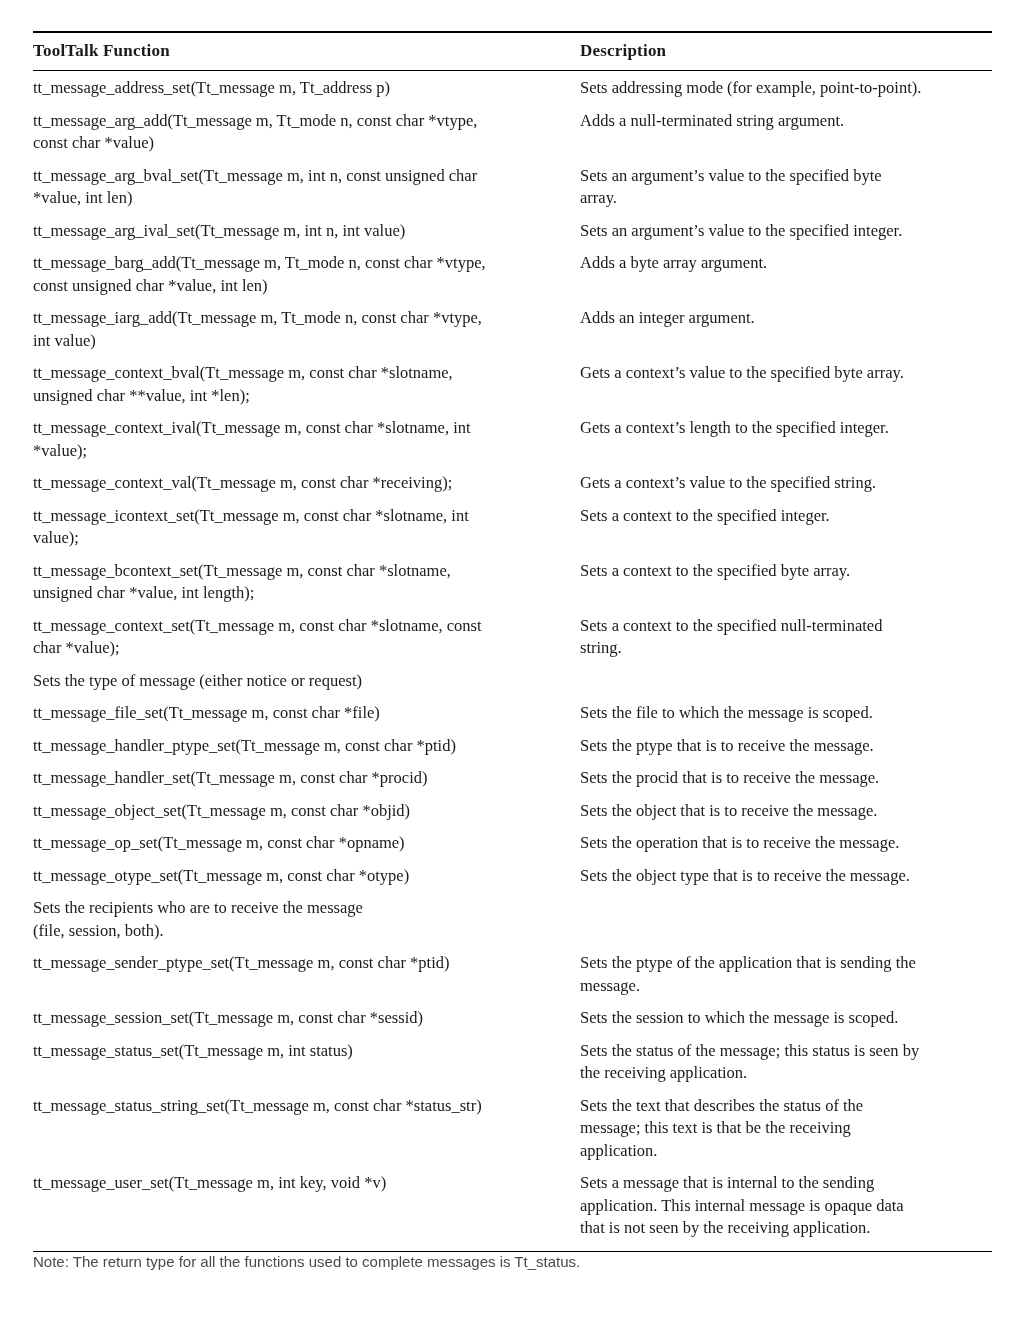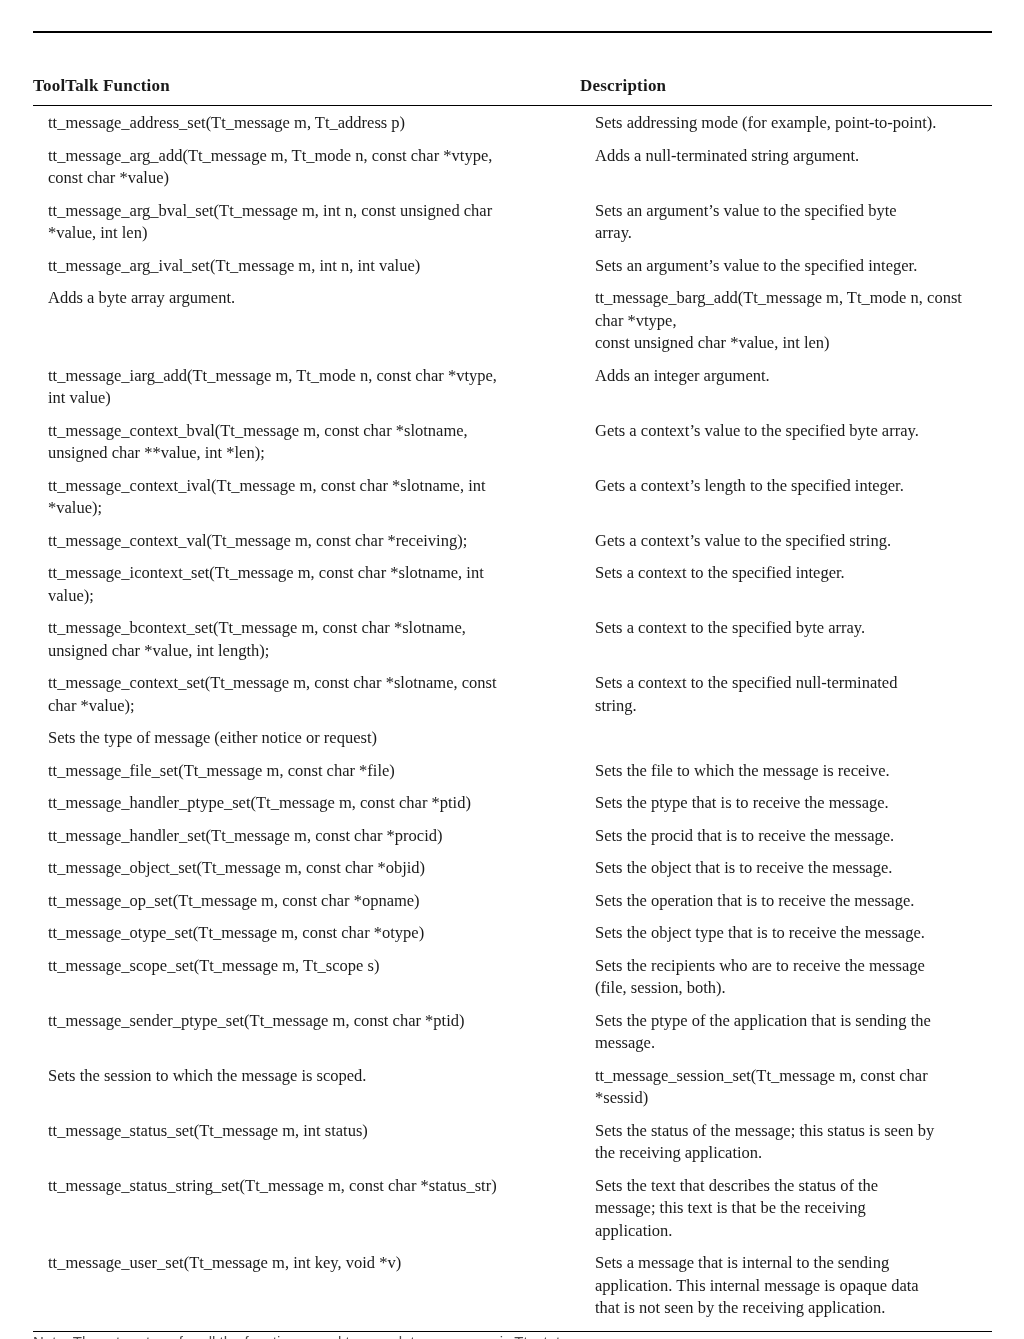--- a/index.html
+++ b/index.html
@@ -27,36 +27,34 @@
     margin: 0;
     width: 100%;
   }
   .rule.thin {
     border-top-width: 1.5px;
   }
   .table-head {
     display: grid;
     grid-template-columns: 547px 1fr;
     padding: 7px 0 8px 0;
-    margin-top: 35px;
   }
   .table-head .hd {
     font-weight: bold;
     font-size: 17px;
     line-height: 22px;
     letter-spacing: 0.2px;
   }
   .tbody {
     padding: 1px 0 6px 0;
   }
   .row {
     display: grid;
     grid-template-columns: 547px 1fr;
     padding: 5px 0;
-    margin-left: 15px;
   }
   .cell {
     font-size: 16.5px;
     line-height: 22.5px;
     white-space: pre-line;
   }
   .cell.fn {
     padding-right: 14px;
   }
   .note-band {
@@ -102,23 +100,23 @@
 array.</div>
   </div>
 
   <div class="row">
     <div class="cell fn">tt_message_arg_ival_set(Tt_message m, int n, int value)</div>
     <div class="cell desc">Sets an argument’s value to the specified integer.</div>
   </div>
 
 
   <div class="row">
-    <div class="cell desc">Adds a byte array argument.</div>
     <div class="cell fn">tt_message_barg_add(Tt_message m, Tt_mode n, const char *vtype,
 const unsigned char *value, int len)</div>
+    <div class="cell desc">Adds a byte array argument.</div>
   </div>
 
   <div class="row">
     <div class="cell fn">tt_message_iarg_add(Tt_message m, Tt_mode n, const char *vtype,
 int value)</div>
     <div class="cell desc">Adds an integer argument.</div>
   </div>
 
   <div class="row">
     <div class="cell fn">tt_message_context_bval(Tt_message m, const char *slotname,
@@ -155,21 +153,21 @@
     <div class="cell desc">Sets a context to the specified null-terminated
 string.</div>
   </div>
 
   <div class="row">
     <div class="cell desc">Sets the type of message (either notice or request)</div>
   </div>
 
   <div class="row">
     <div class="cell fn">tt_message_file_set(Tt_message m, const char *file)</div>
-    <div class="cell desc">Sets the file to which the message is receive.</div>
+    <div class="cell desc">Sets the file to which the message is scoped.</div>
   </div>
 
   <div class="row">
     <div class="cell fn">tt_message_handler_ptype_set(Tt_message m, const char *ptid)</div>
     <div class="cell desc">Sets the ptype that is to receive the message.</div>
   </div>
 
   <div class="row">
     <div class="cell fn">tt_message_handler_set(Tt_message m, const char *procid)</div>
     <div class="cell desc">Sets the procid that is to receive the message.</div>
@@ -184,34 +182,33 @@
     <div class="cell fn">tt_message_op_set(Tt_message m, const char *opname)</div>
     <div class="cell desc">Sets the operation that is to receive the message.</div>
   </div>
 
   <div class="row">
     <div class="cell fn">tt_message_otype_set(Tt_message m, const char *otype)</div>
     <div class="cell desc">Sets the object type that is to receive the message.</div>
   </div>
 
   <div class="row">
-    <div class="cell fn">tt_message_scope_set(Tt_message m, Tt_scope s)</div>
     <div class="cell desc">Sets the recipients who are to receive the message
 (file, session, both).</div>
   </div>
 
   <div class="row">
     <div class="cell fn">tt_message_sender_ptype_set(Tt_message m, const char *ptid)</div>
     <div class="cell desc">Sets the ptype of the application that is sending the
 message.</div>
   </div>
 
   <div class="row">
+    <div class="cell fn">tt_message_session_set(Tt_message m, const char *sessid)</div>
     <div class="cell desc">Sets the session to which the message is scoped.</div>
-    <div class="cell fn">tt_message_session_set(Tt_message m, const char *sessid)</div>
   </div>
 
   <div class="row">
     <div class="cell fn">tt_message_status_set(Tt_message m, int status)</div>
     <div class="cell desc">Sets the status of the message; this status is seen by
 the receiving application.</div>
   </div>
 
   <div class="row">
     <div class="cell fn">tt_message_status_string_set(Tt_message m, const char *status_str)</div>

